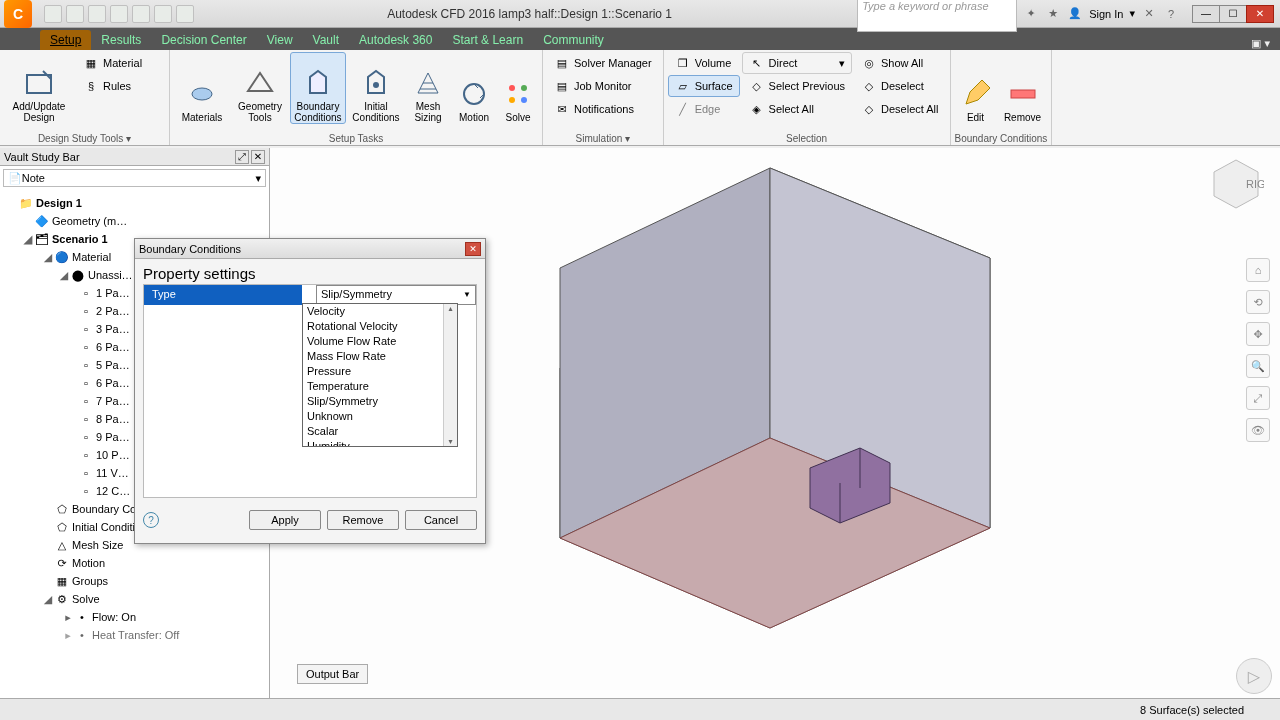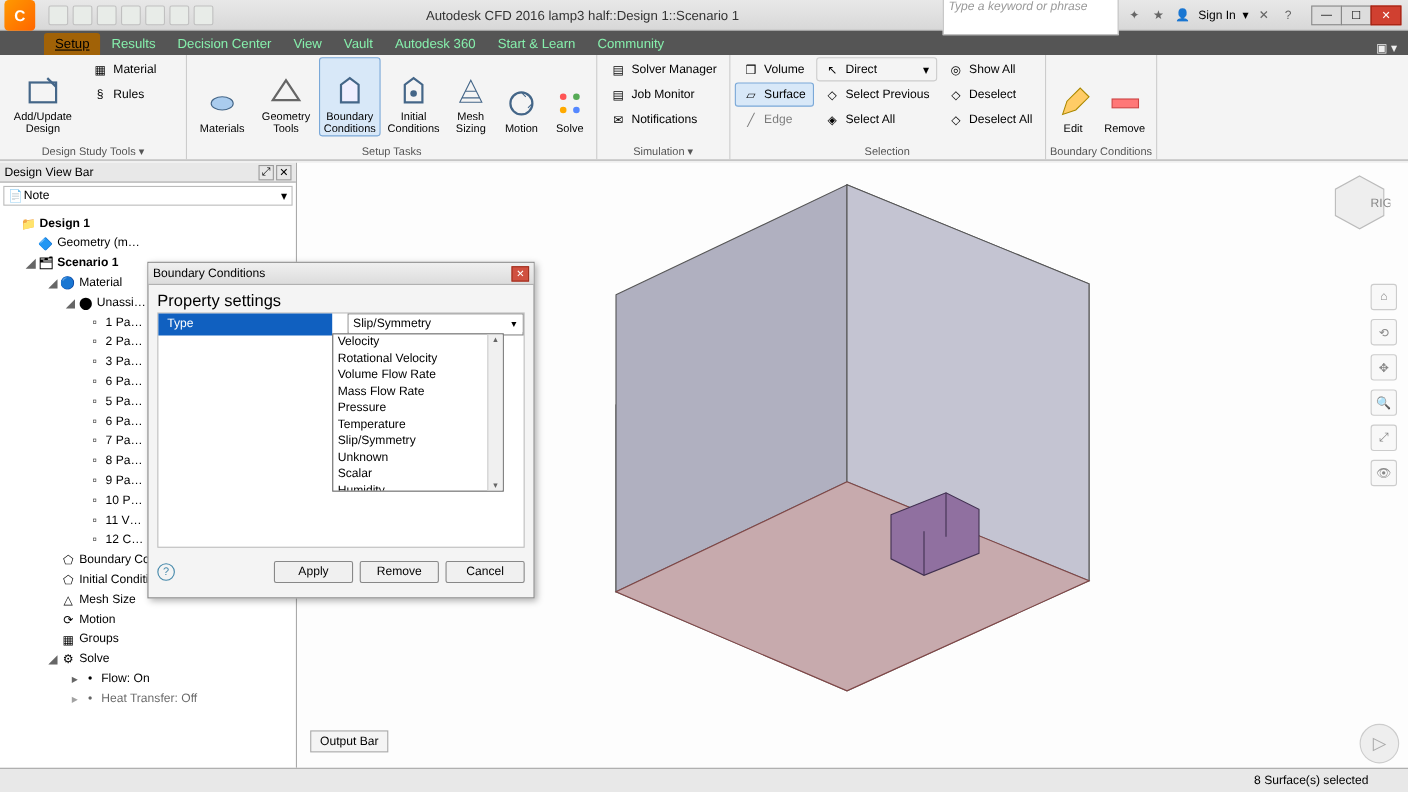--- a/index.html
+++ b/index.html
@@ -43,21 +43,21 @@
 .dsb { position:absolute; left:0; top:148px; width:270px; bottom:22px; border-right:1px solid #aaa; background:#fff;}
 .dsb-head { height:18px; background:#e8e8e8; border-bottom:1px solid #aaa; display:flex; align-items:center; padding:0 4px; font-size:11px;}
 .dsb-head .sp { flex:1;}
 .dsb-head .pin,.dsb-head .x{ width:14px;height:14px; display:flex;align-items:center;justify-content:center; cursor:pointer; font-size:10px; border:1px solid #999; margin-left:2px;}
 .note-box { margin:3px; border:1px solid #bbb; height:18px; display:flex; align-items:center; padding:0 4px;}
 .tree { padding:4px 2px; overflow:hidden; position:relative; height:calc(100% - 68px);}
 .tree-row { display:flex; align-items:center; height:18px; padding-left:4px; white-space:nowrap;}
 .tree-row .tw { width:12px; text-align:center; color:#666; cursor:pointer;}
 .tree-row .ti { width:16px;height:16px; margin-right:2px; display:inline-flex; align-items:center; justify-content:center;}
 .tree-row.bold { font-weight:bold;}
-.output-bar-btn { position:absolute; left:282px; bottom:36px; background:#f4f4f4; border:1px solid #aaa; padding:3px 8px; font-size:11px;}
+.output-bar-btn { position:absolute; left:297px; bottom:36px; background:#f4f4f4; border:1px solid #aaa; padding:3px 8px; font-size:11px;}
 
 
 .viewport { position:absolute; left:270px; top:148px; right:0; bottom:22px; background:#fdfdfd; overflow:hidden;}
 .view-cube { position:absolute; right:16px; top:8px; width:56px; height:56px;}
 .nav-tools { position:absolute; right:10px; top:110px; display:flex; flex-direction:column; gap:8px;}
 .nav-tool { width:24px;height:24px; border:1px solid #ccc; border-radius:3px; background:#f8f8f8; display:flex;align-items:center;justify-content:center;color:#888;}
 
 
 .statusbar { position:absolute; left:0; right:0; bottom:0; height:22px; background:#e8e8e8; border-top:1px solid #aaa; display:flex; align-items:center; justify-content:flex-end; padding:0 36px; font-size:11px;}
 .play-btn { position:absolute; right:8px; bottom:26px; width:36px;height:36px; border-radius:50%; background:#eee; border:1px solid #ccc; display:flex;align-items:center;justify-content:center;color:#aaa;font-size:16px;}
@@ -318,21 +318,21 @@
           </div>
           <div class="lbl">Remove</div>
         </div>
     </div>
     <div class="ribbon-group-label">Boundary Conditions</div>
   </div>
 </div>
 
 <div class="dsb">
   <div class="dsb-head">
-    <span>Design View Bar</span>
+    <span>Vault Study Bar</span>
     <span class="sp"></span>
     <span class="pin">⤢</span>
     <span class="x">✕</span>
   </div>
   <div class="note-box">
     <span class="ico-s">📄</span>
     <span>Note</span>
     <span style="margin-left:auto;">▾</span>
   </div>
   <div class="tree">

